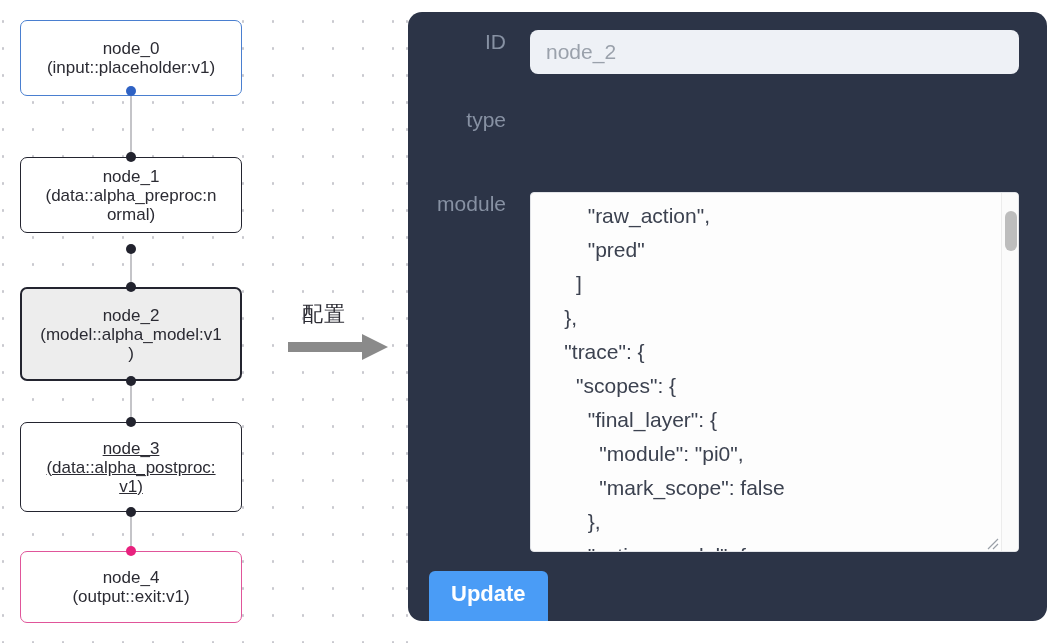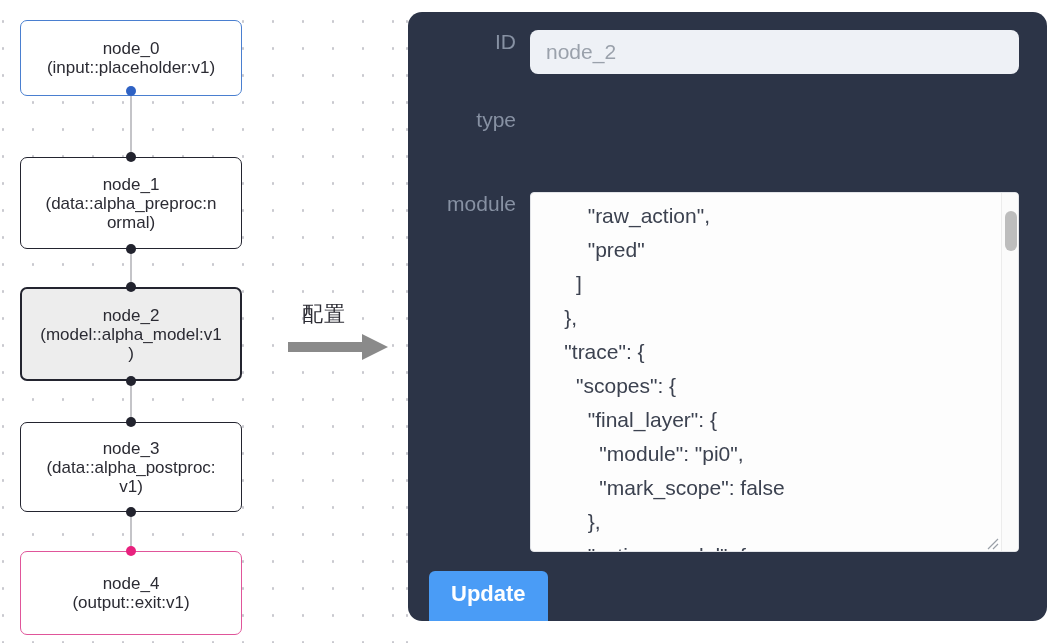--- a/index.html
+++ b/index.html
@@ -52,24 +52,24 @@
     padding: 4px 9px;
   }
   .node-label { display: block; white-space: pre-line; }
 
   .node-default { border: 1.6px solid #23242f; }
   .node-input   { border: 1.6px solid #4a7fd0; }
   .node-output  { border: 1.8px solid #e0559a; }
   .node-selected{ border: 2.1px solid #23242f; background: #ededed; }
 
   #node-0 { top: 20px;  height: 76px; }
-  #node-1 { top: 157px; height: 92px; }
+  #node-1 { top: 157px; height: 76px; }
   #node-2 { top: 287px; height: 94px; }
-  #node-3 { top: 422px; height: 90px; }
-  #node-4 { top: 551px; height: 84px; }
+  #node-3 { top: 422px; height: 90px; text-decoration: underline; }
+  #node-4 { top: 551px; height: 72px; }
 
   .edge-line {
     position: absolute;
     left: 130px;
     width: 2.3px;
     background: #c4c4c8;
   }
   #edge-0-1 { top: 92px;  height: 70px; }
   #edge-1-2 { top: 245px; height: 47px; }
   #edge-2-3 { top: 377px; height: 50px; }
@@ -122,21 +122,21 @@
   .field-row {
     position: absolute;
     display: flex;
     align-items: flex-start;
   }
   .field-label {
     color: #8791a3;
     font-size: 21px;
     text-align: right;
     width: 108px;
-    padding-right: 14px;
+    padding-right: 24px;
     flex: 0 0 108px;
   }
   .text-input {
     background: #eef1f6;
     border: none;
     border-radius: 8px;
     height: 44px;
     width: 489px;
     color: #9aa1ab;
     font-size: 21px;

